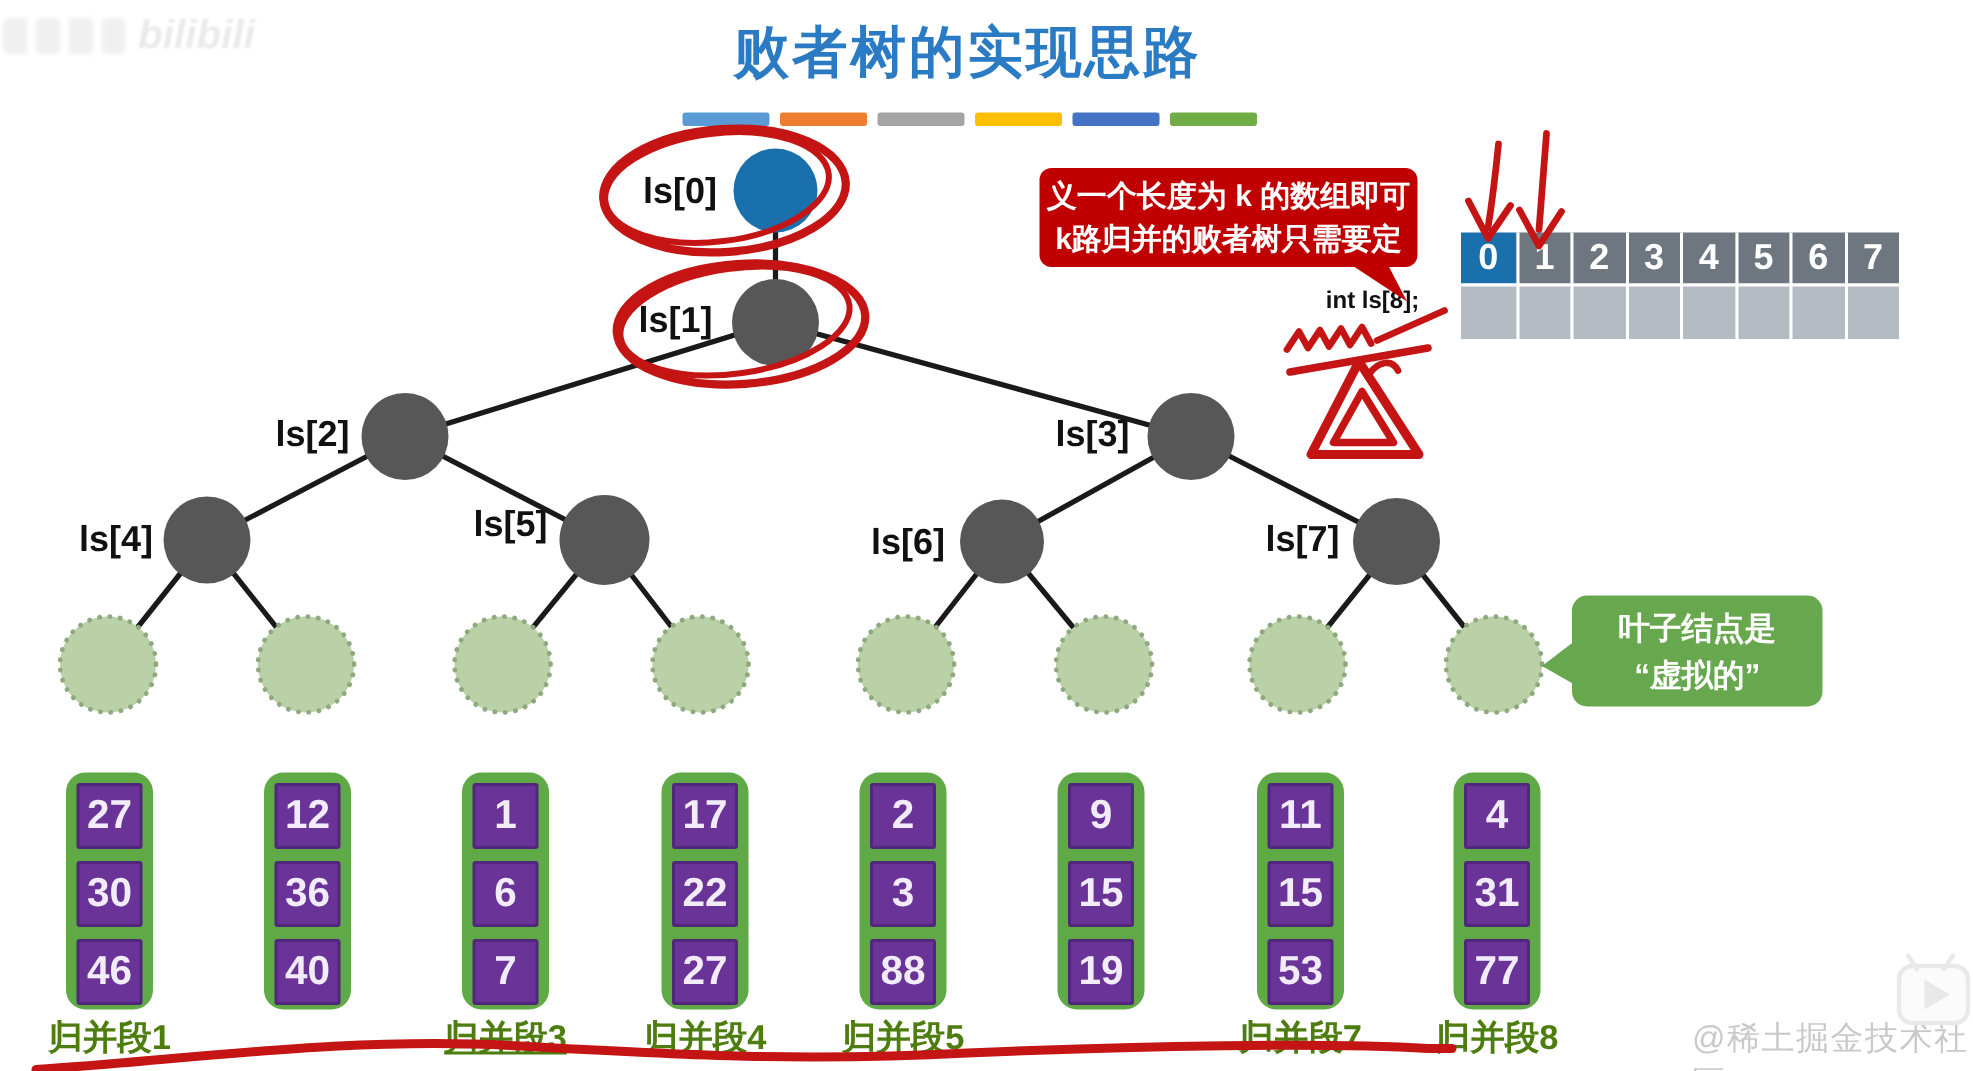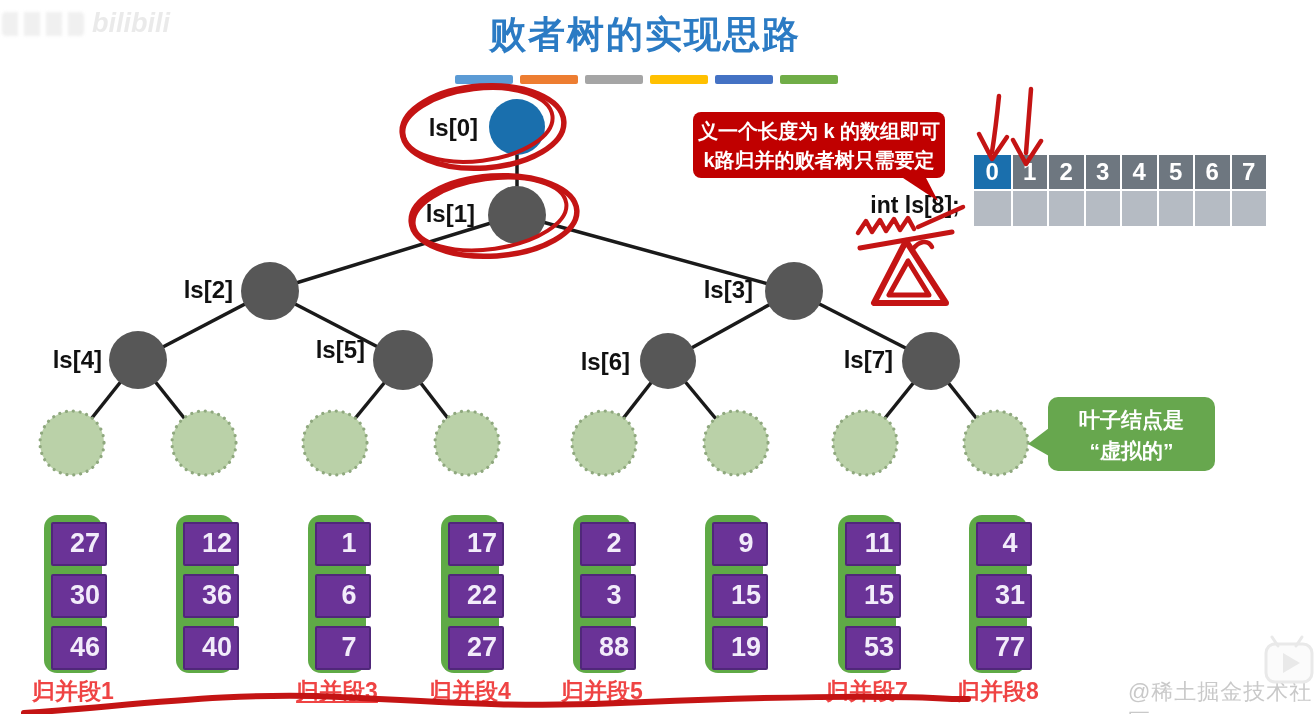--- a/index.html
+++ b/index.html
@@ -17,21 +17,21 @@
   .bar1{background:#5b9bd5}.bar2{background:#ed7d31}.bar3{background:#a5a5a5}
   .bar4{background:#ffc000}.bar5{background:#4472c4}.bar6{background:#70ad47}
 
   .node-label{width:70px;text-align:right;font-size:24px;font-weight:bold;color:#111;}
 
   .red-bubble{
     left:693px;top:112px;width:252px;height:66px;background:#c00000;border-radius:8px;
     color:#fff;font-weight:bold;font-size:20px;text-align:center;line-height:29px;
     padding-top:5px;box-sizing:border-box;
   }
-  .code-text{left:862px;top:192px;width:106px;text-align:center;font-size:23px;font-weight:bold;color:#111;}
+  .code-text{left:862px;top:192px;width:106px;text-align:center;font-size:16px;font-weight:bold;color:#111;}
 
   .array{left:974px;top:155px;}
   .arow{display:flex;}
   .acell{
     width:36.5px;height:34px;background:#6e7780;color:#fff;font-size:24px;font-weight:bold;
     text-align:center;line-height:34px;border-left:2px solid #fff;box-sizing:border-box;
   }
   .acell:first-child{border-left:none;}
   .acell.blue{background:#1a6fad;}
   .ecell{
@@ -44,26 +44,26 @@
     left:1048px;top:397px;width:167px;height:74px;background:#67a74e;border-radius:10px;
     color:#fff;font-weight:bold;font-size:21px;text-align:center;line-height:31px;
     padding-top:7px;box-sizing:border-box;
   }
 
   .seg{
     position:absolute;top:515px;width:58px;height:158px;background:#5faa46;border-radius:13px;
   }
   .segcell{
     position:absolute;left:7px;width:40px;height:40px;background:#6a3397;border:2px solid #50277a;
-    color:#f2ecfa;font-size:27px;font-weight:bold;text-align:center;line-height:38px;border-radius:2px;padding-left:12px;
+    color:#f2ecfa;font-size:27px;font-weight:bold;text-align:center;line-height:38px;border-radius:2px;
   }
   .sc0{top:7px}.sc1{top:59px}.sc2{top:111px}
   .seg-label{
     position:absolute;top:676px;width:130px;text-align:center;
-    font-size:23px;font-weight:bold;color:#ef4444;
+    font-size:23px;font-weight:bold;color:#4d7c0f;
   }
 
   .wm-tl{left:92px;top:8px;font-size:27px;font-weight:bold;color:rgba(160,160,160,0.22);
     filter:blur(0.6px);font-style:italic;}
   .wm-blur{left:2px;top:12px;width:82px;height:24px;border-radius:4px;
     background:repeating-linear-gradient(90deg,rgba(170,170,170,0.18) 0 16px,rgba(255,255,255,0) 16px 22px);
     filter:blur(1.5px);}
   .wm-br{left:1128px;top:677px;font-size:22px;color:#c9c9c9;letter-spacing:1px;}
 
   svg.overlay{position:absolute;left:0;top:0;pointer-events:none;z-index:5;}

